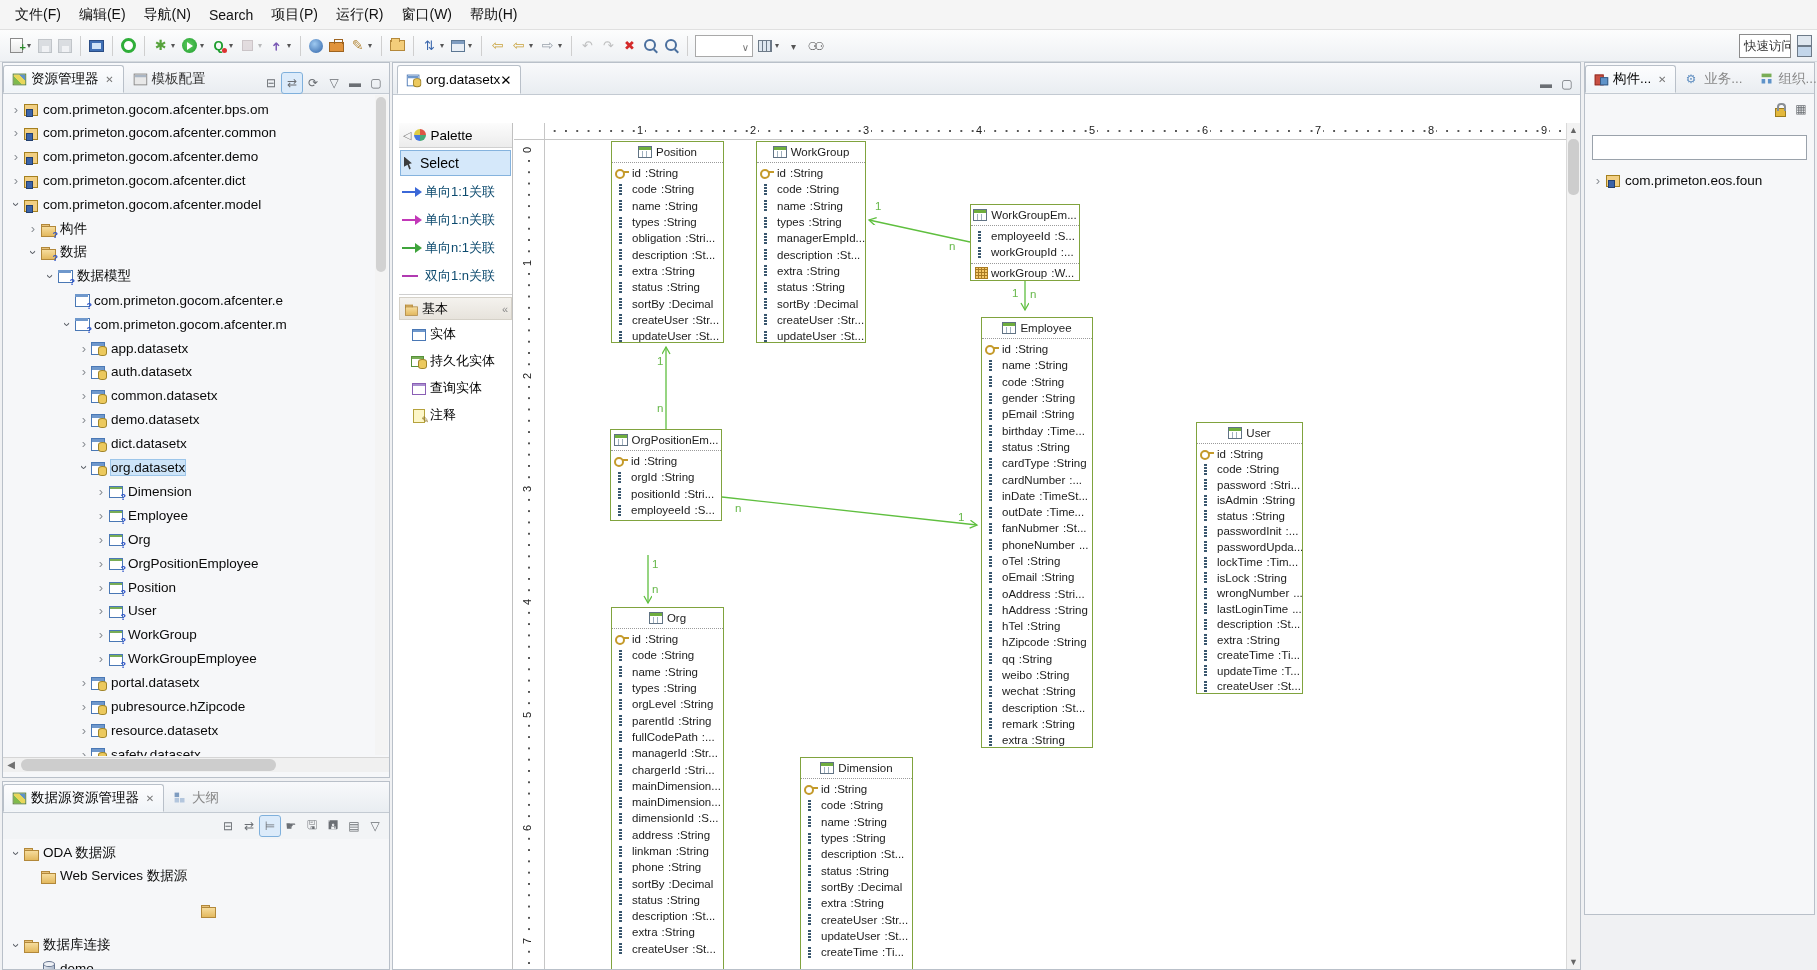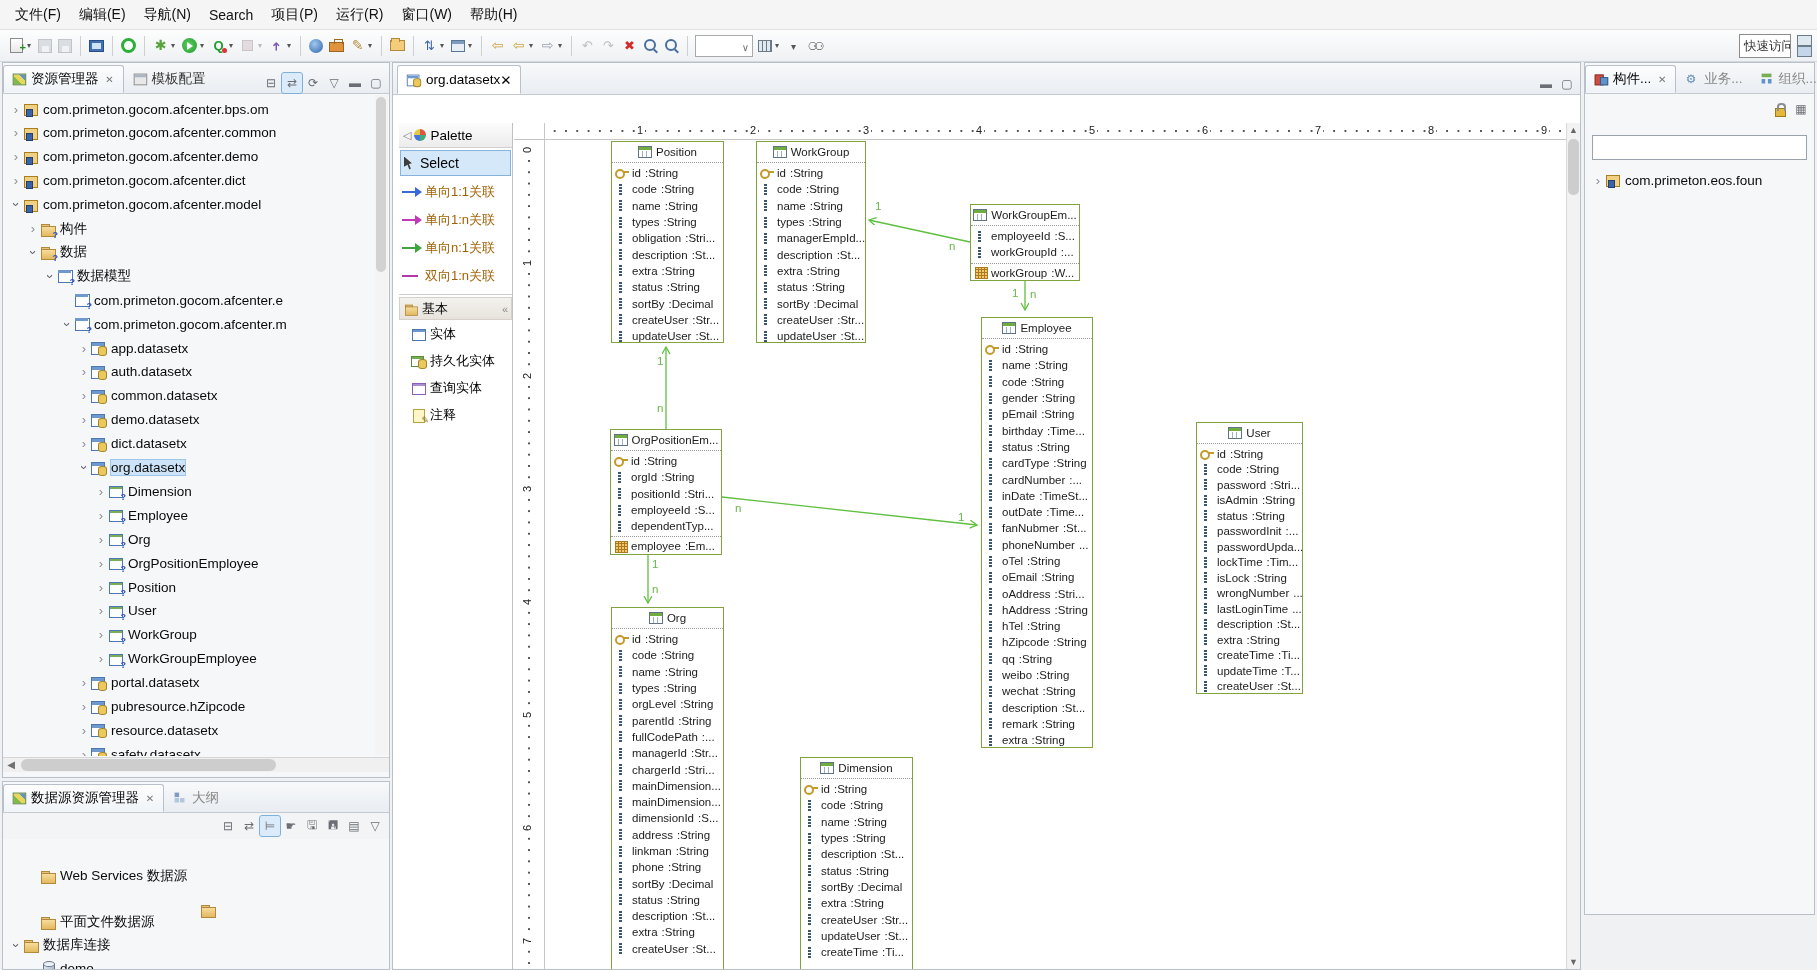--- a/index.html
+++ b/index.html
@@ -128,21 +128,21 @@
   #breadcrumb { height:27px; background:#fff; border-bottom:1px solid #d8d8d8; font-size:14px; color:#1c1c1c; display:flex; align-items:center; padding-left:8px; }
   #ed-content { position:absolute; left:0; top:60px; right:0; bottom:0; background:#fff; }
 
   
   #palette { position:absolute; left:6px; top:0; width:114px; bottom:0; background:#fff; border-right:1px solid #c0c0c0; font-size:13px; }
   #pal-head { height:25px; display:flex; align-items:center; background:linear-gradient(#fcfcfc,#ececec); border-bottom:1px solid #d0d0d0; padding:0 4px; font-size:13.5px; }
   #pal-head .pin { color:#777; font-size:11px; margin-right:3px; }
   .pal-dot { width:12px; height:12px; border-radius:50%; background:conic-gradient(#d54 0 25%, #4a7 25% 50%, #47d 50% 75%, #dc4 75%); margin-right:4px; }
   #pal-select { margin:3px 2px; height:24px; display:flex; align-items:center; background:#d5e8fa; outline:1px solid #85b3de; padding-left:3px; font-size:14px; }
   .cursor-glyph { width:11px; height:13px; margin-right:5px; background:#3d3d3d; clip-path:polygon(0 0,0 78%,32% 64%,48% 100%,62% 93%,45% 57%,72% 52%); }
-  .pal-rel { height:28px; display:flex; align-items:center; padding-left:3px; color:#a16207; }
+  .pal-rel { height:28px; display:flex; align-items:center; padding-left:3px; color:#0c4a6e; }
   .rel-glyph { width:20px; height:10px; position:relative; margin-right:3px; flex:0 0 20px; }
   .rel-glyph .ln { position:absolute; left:0; top:4px; width:16px; height:2px; }
   .rel-glyph .hd { position:absolute; right:0; top:0px; border-left:7px solid transparent; border-top:5px solid transparent; border-bottom:5px solid transparent; }
   .pal-sep { border-top:1px solid #cfcfcf; margin:4px 0 2px; }
   #pal-basic { height:23px; display:flex; align-items:center; background:linear-gradient(#f4f2ee,#e7e3dc); border:1px solid #d5d1c8; padding:0 3px; }
   #pal-basic .dbl { margin-left:auto; color:#8a8a8a; font-size:11px; }
   .pal-item { height:27px; display:flex; align-items:center; padding-left:12px; }
   .pal-item .ic { margin-right:3px; }
   .ic-pent::before { content:""; position:absolute; left:1px; top:3px; width:12px; height:10px; background:#fff; border:1px solid #4a78b5; box-shadow:inset 0 2px #6f98cc; }
   .ic-ppent::before { content:""; position:absolute; left:0; top:3px; width:11px; height:9px; background:#fff; border:1px solid #56913a; box-shadow:inset 0 2px #79ad56; }
@@ -539,34 +539,34 @@
         <span class="vt">⊟</span>
         <span class="vt">⇄</span>
         <span class="vt toggled">⊨</span>
         <span class="vt">☛</span>
         <span class="vt">🖫</span>
         <span class="vt">🖪</span>
         <span class="vt">▤</span>
         <span class="vt">▽</span>
       </div>
     <div class="tree" id="ds-tree" style="left:0; top:57px; right:0; bottom:0;">
+        <div class="trow" style="top: 3px; padding-left: 6px;">
+          <span class="arrow exp">›</span>
+          <span class="ic ic-folder"></span>
+          <span class="lbl">ODA 数据源</span>
+        </div>
         <div class="trow" style="top: 26px; padding-left: 23px;">
           <span class="arrow"></span>
           <span class="ic ic-folder"></span>
           <span class="lbl">Web Services 数据源</span>
         </div>
         <div class="trow" style="top: 49px; padding-left: 23px; flex-direction: column;">
           <span class="arrow"></span>
           <span class="ic ic-folder"></span>
           <span class="lbl">XML 数据源</span>
-        </div>
-        <div class="trow" style="top: 72px; padding-left: 23px;">
-          <span class="arrow"></span>
-          <span class="ic ic-folder"></span>
-          <span class="lbl">平面文件数据源</span>
         </div>
         <div class="trow" style="top: 95px; padding-left: 6px;">
           <span class="arrow exp">›</span>
           <span class="ic ic-folder"></span>
           <span class="lbl">数据库连接</span>
         </div>
         <div class="trow" style="top: 118px; padding-left: 23px;">
           <span class="arrow"></span>
           <span class="ic ic-db"></span>
           <span class="lbl">demo</span>
@@ -963,21 +963,21 @@
                 <span class="fname">remark</span>
                 <span class="ftype">:String</span>
               </div>
               <div class="frow">
                 <span class="ic-attr"></span>
                 <span class="fname">extra</span>
                 <span class="ftype">:String</span>
               </div>
             </div>
           </div>
-          <div class="entity" style="left: 65px; top: 289px; width: 112px; height: 126px;">
+          <div class="entity" style="left: 65px; top: 289px; width: 112px; height: 92px;">
             <div class="ent-title">
               <span class="ic-etable"></span>
               <span>OrgPositionEm...</span>
             </div>
             <div class="ent-fields">
               <div class="frow">
                 <span class="ic-key"></span>
                 <span class="fname">id</span>
                 <span class="ftype">:String</span>
               </div>

